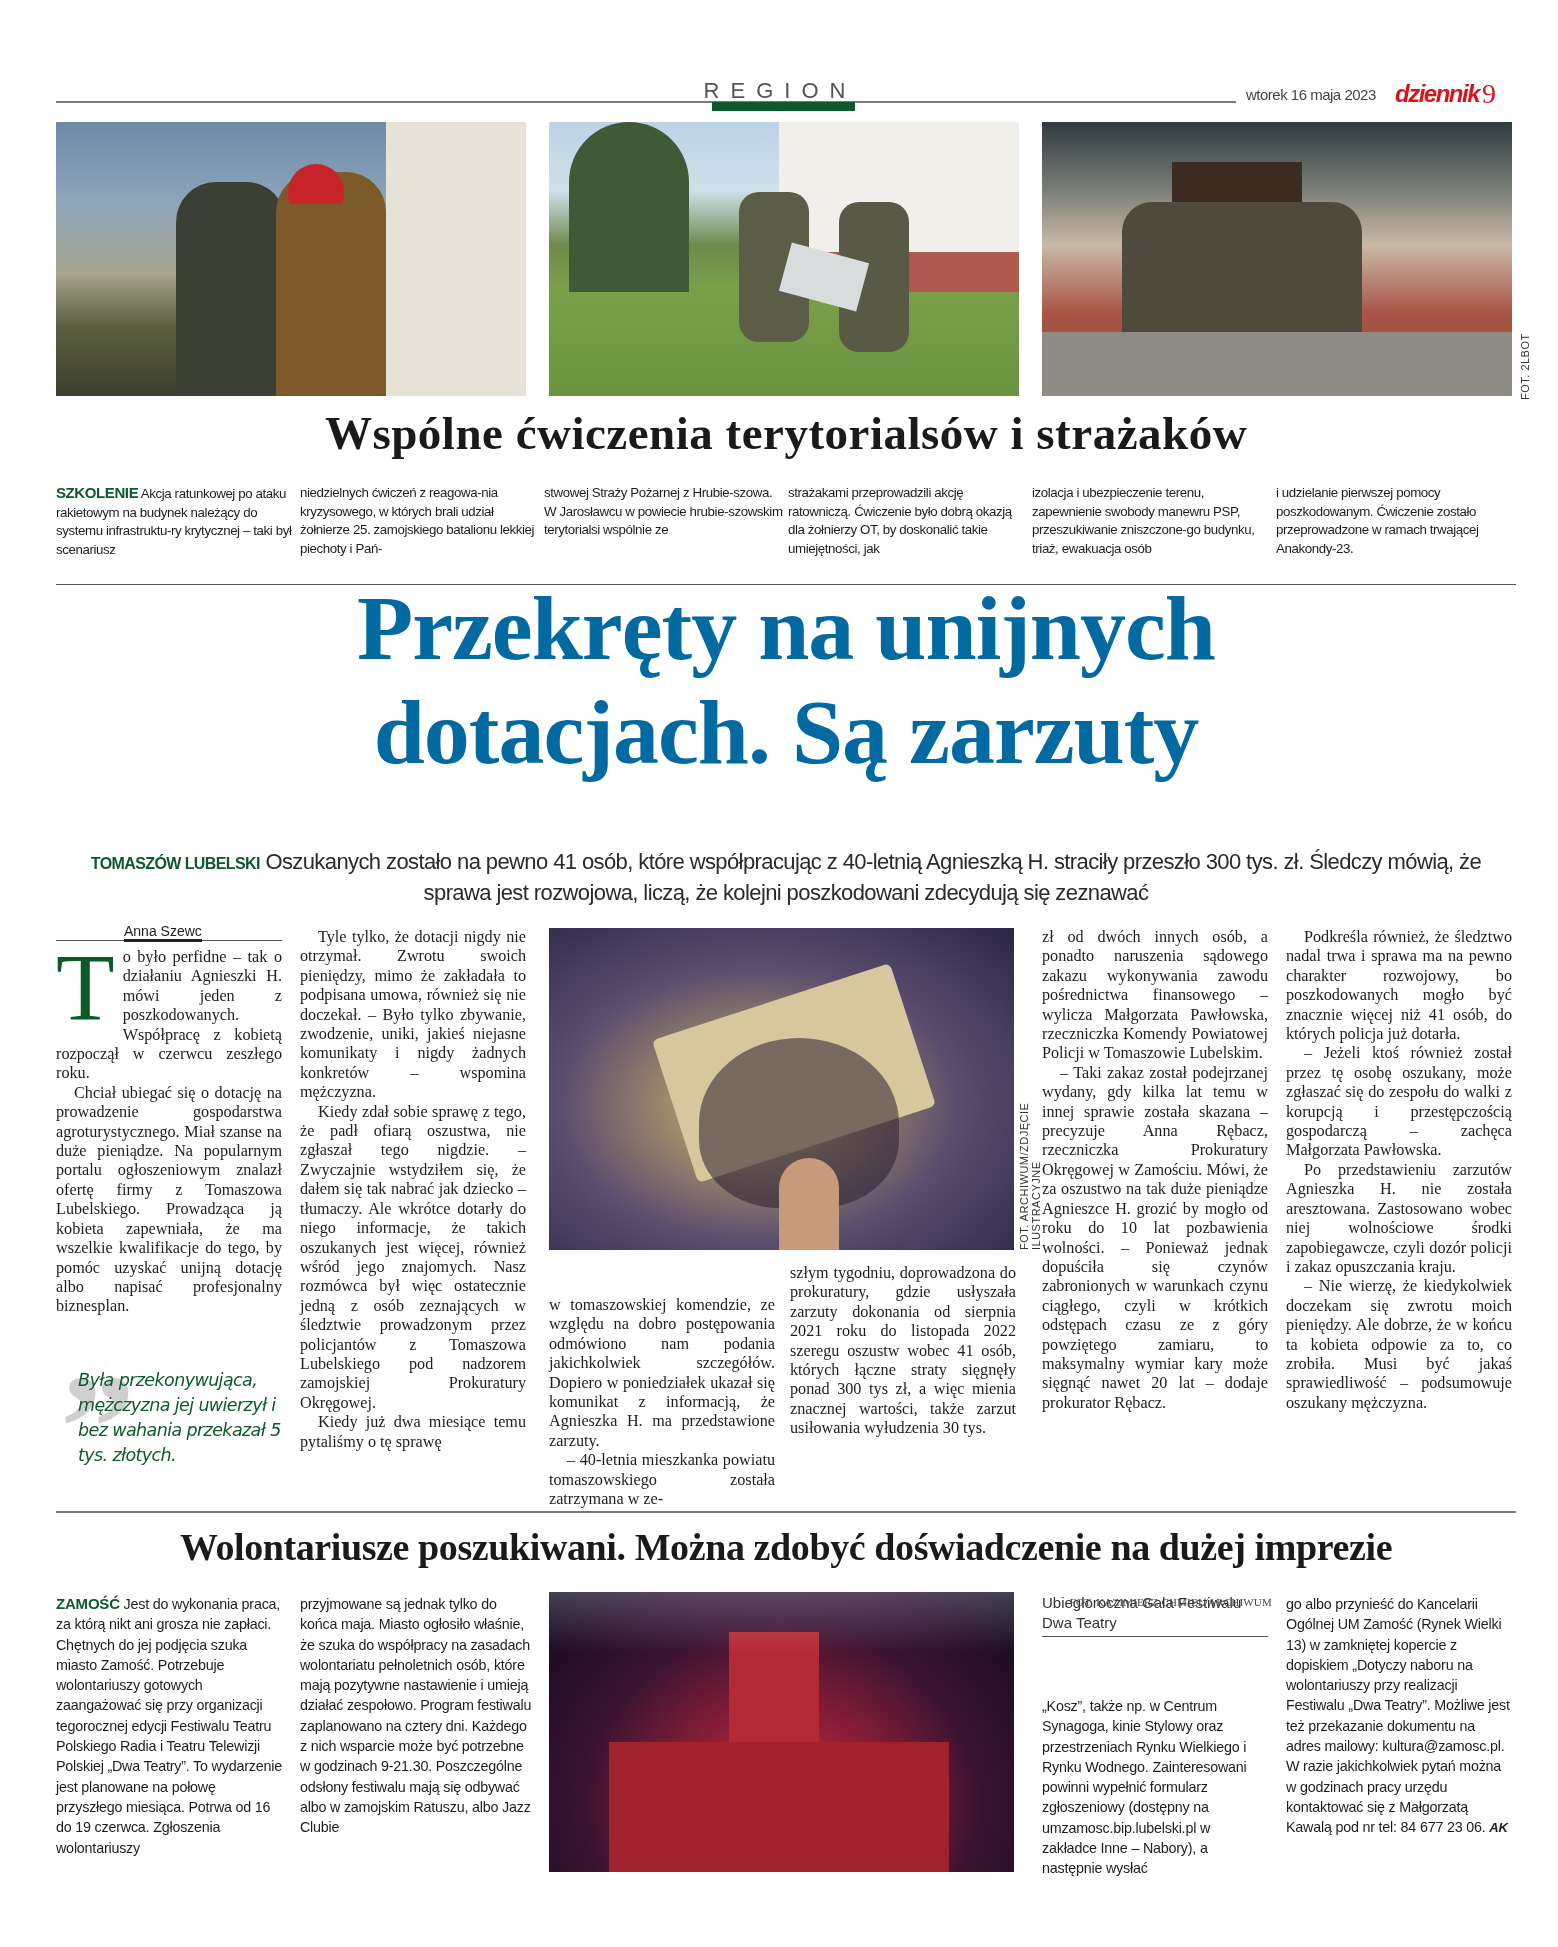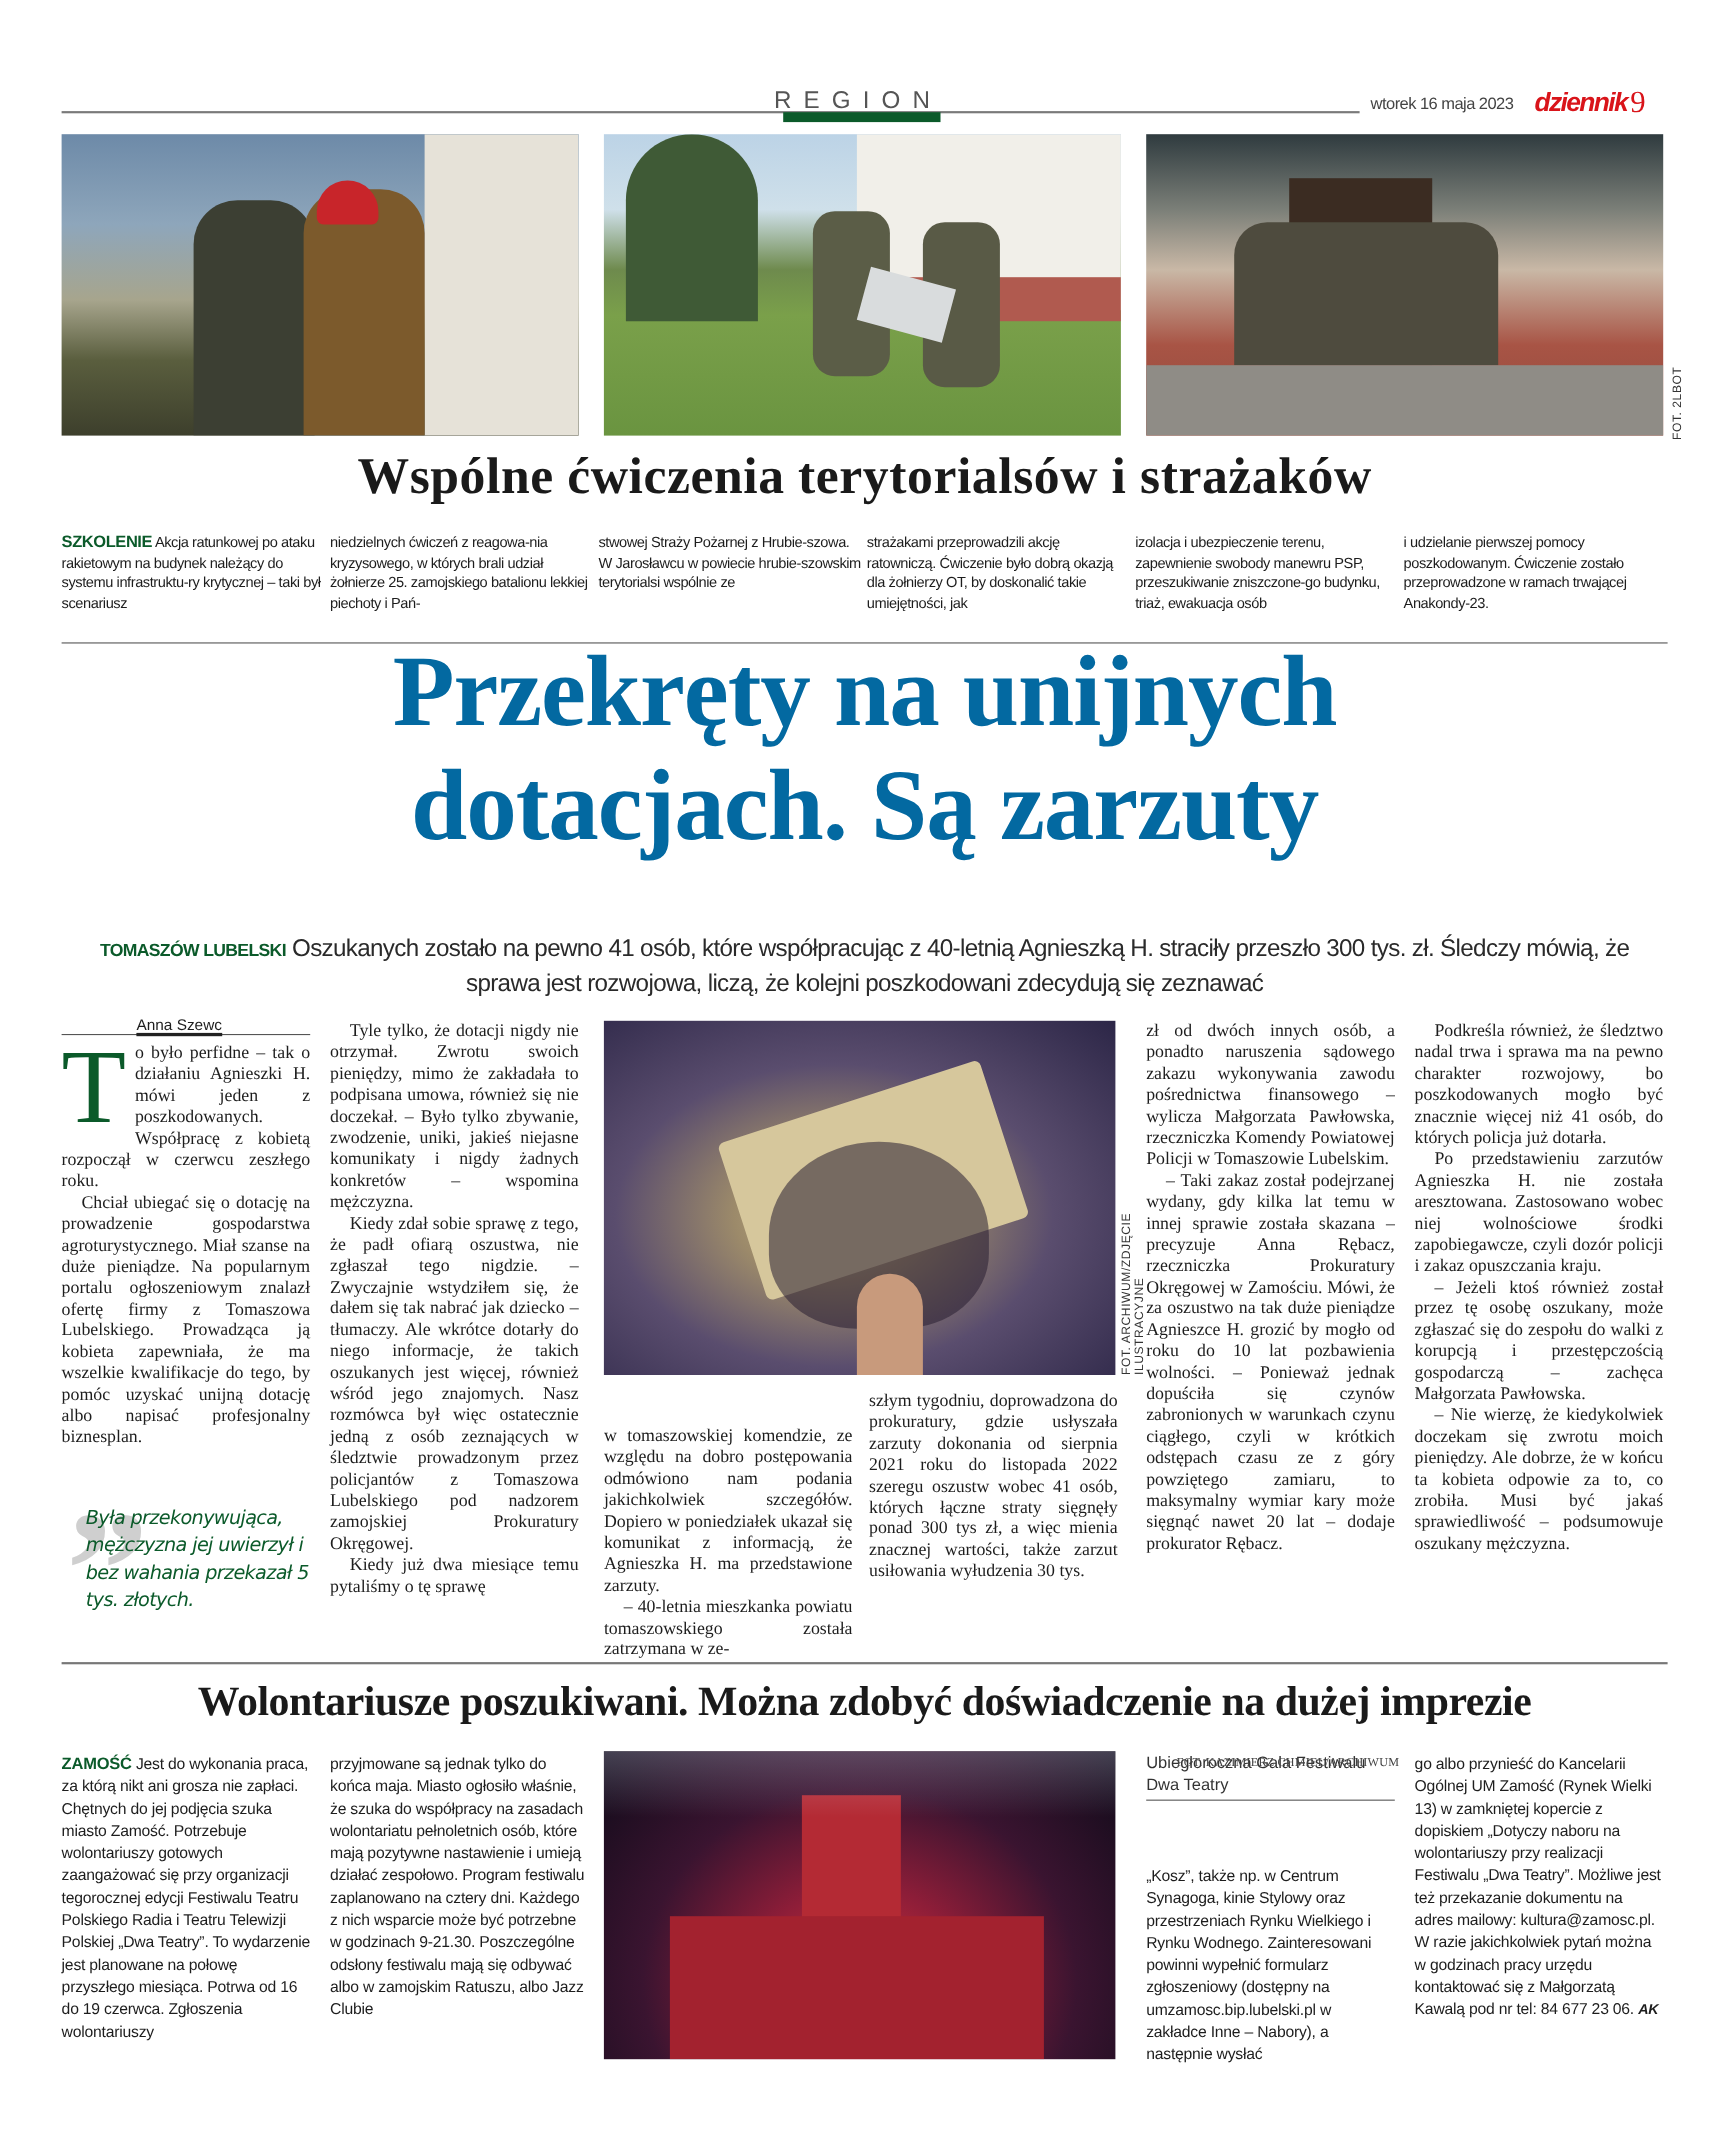--- a/index.html
+++ b/index.html
@@ -147,22 +147,22 @@
 </div>
 <div class="col" style="left:790px;top:1264px;width:226px;">
   <p class="noind">szłym tygodniu, doprowadzona do prokuratury, gdzie usłyszała zarzuty dokonania od sierpnia 2021 roku do listopada 2022 szeregu oszustw wobec 41 osób, których łączne straty sięgnęły ponad 300 tys zł, a więc mienia znacznej wartości, także zarzut usiłowania wyłudzenia 30 tys.</p>
 </div>
 <div class="col" style="left:1042px;top:928px;width:226px;">
   <p class="noind">zł od dwóch innych osób, a ponadto naruszenia sądowego zakazu wykonywania zawodu pośrednictwa finansowego – wylicza Małgorzata Pawłowska, rzeczniczka Komendy Powiatowej Policji w Tomaszowie Lubelskim.</p>
   <p>– Taki zakaz został podejrzanej wydany, gdy kilka lat temu w innej sprawie została skazana – precyzuje Anna Rębacz, rzeczniczka Prokuratury Okręgowej w Zamościu. Mówi, że za oszustwo na tak duże pieniądze Agnieszce H. grozić by mogło od roku do 10 lat pozbawienia wolności. – Ponieważ jednak dopuściła się czynów zabronionych w warunkach czynu ciągłego, czyli w krótkich odstępach czasu ze z góry powziętego zamiaru, to maksymalny wymiar kary może sięgnąć nawet 20 lat – dodaje prokurator Rębacz.</p>
 </div>
 <div class="col" style="left:1286px;top:928px;width:226px;">
   <p>Podkreśla również, że śledztwo nadal trwa i sprawa ma na pewno charakter rozwojowy, bo poszkodowanych mogło być znacznie więcej niż 41 osób, do których policja już dotarła.</p>
+  <p>– Jeżeli ktoś również został przez tę osobę oszukany, może zgłaszać się do zespołu do walki z korupcją i przestępczością gospodarczą – zachęca Małgorzata Pawłowska.</p>
   <p>Po przedstawieniu zarzutów Agnieszka H. nie została aresztowana. Zastosowano wobec niej wolnościowe środki zapobiegawcze, czyli dozór policji i zakaz opuszczania kraju.</p>
-  <p>– Jeżeli ktoś również został przez tę osobę oszukany, może zgłaszać się do zespołu do walki z korupcją i przestępczością gospodarczą – zachęca Małgorzata Pawłowska.</p>
   <p>– Nie wierzę, że kiedykolwiek doczekam się zwrotu moich pieniędzy. Ale dobrze, że w końcu ta kobieta odpowie za to, co zrobiła. Musi być jakaś sprawiedliwość – podsumowuje oszukany mężczyzna.</p>
 </div>
 
 <div class="rule" style="left:56px;top:1511px;width:1460px;height:2px;background:#777;"></div>
 
 <div class="h-bottom">Wolontariusze poszukiwani. Można zdobyć doświadczenie na dużej imprezie</div>
 
 <div class="bcol" style="left:56px;top:1594px;width:228px;"><span class="kicker">ZAMOŚĆ</span> <span>Jest do wykonania praca, za którą nikt ani grosza nie zapłaci. Chętnych do jej podjęcia szuka miasto Zamość. Potrzebuje wolontariuszy gotowych zaangażować się przy organizacji tegorocznej edycji Festiwalu Teatru Polskiego Radia i Teatru Telewizji Polskiej „Dwa Teatry”. To wydarzenie jest planowane na połowę przyszłego miesiąca. Potrwa od 16 do 19 czerwca. Zgłoszenia wolontariuszy</span></div>
 <div class="bcol" style="left:300px;top:1594px;width:232px;">przyjmowane są jednak tylko do końca maja. Miasto ogłosiło właśnie, że szuka do współpracy na zasadach wolontariatu pełnoletnich osób, które mają pozytywne nastawienie i umieją działać zespołowo. Program festiwalu zaplanowano na cztery dni. Każdego z nich wsparcie może być potrzebne w godzinach 9-21.30. Poszczególne odsłony festiwalu mają się odbywać albo w zamojskim Ratuszu, albo Jazz Clubie</div>
 

